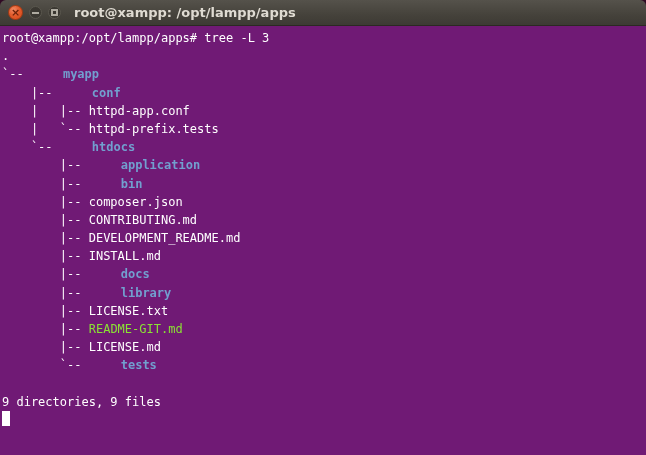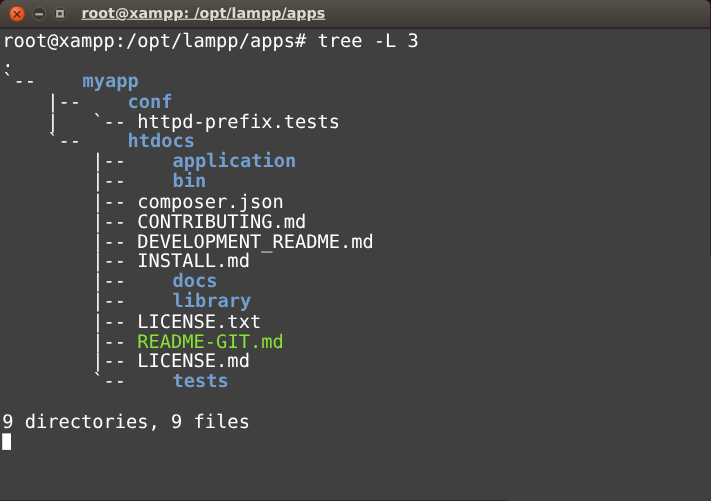--- a/index.html
+++ b/index.html
@@ -59,31 +59,30 @@
     width: 7px; height: 7px;
     box-sizing: border-box;
     border: 2px solid #aeaaa0;
     background: transparent;
   }
   .title {
     margin-left: 13px;
     color: #dfdbd2;
     font: bold 13px "DejaVu Sans", sans-serif;
     white-space: nowrap;
-    text-decoration: underline;
   }
   
   .terminal {
     position: absolute;
     top: 26px; left: 0; right: 0; bottom: 0;
-    background: #404040;
+    background: #701a75;
     box-sizing: border-box;
     padding: 3px 0 0 2px;
     font-family: "DejaVu Sans Mono", monospace;
-    font-size: 17px;
+    font-size: 12px;
     cursor: text;
   }
   .line {
     height: 18.2px;
     line-height: 18.2px;
     white-space: pre;
     color: #ffffff;
   }
   .seg-fg  { color: #ffffff; }
   .seg-dir { color: #729fcf; font-weight: bold; margin-left: 32px; }
@@ -110,20 +109,21 @@
     <div class="winbtn btn-max">
       <span class="icon-max"></span>
     </div>
     <span class="title">root@xampp: /opt/lampp/apps</span>
   </div>
   <div class="terminal">
       <div class="line"><span class="seg-fg">root@xampp:/opt/lampp/apps# tree -L 3</span></div>
       <div class="line"><span class="seg-fg">.</span></div>
       <div class="line"><span class="seg-fg">`-- </span><span class="seg-dir">myapp</span></div>
       <div class="line"><span class="seg-fg">    |-- </span><span class="seg-dir">conf</span></div>
+      <div class="line"><span class="seg-fg">    |   |-- httpd-app.conf</span></div>
       <div class="line"><span class="seg-fg">    |   `-- httpd-prefix.tests</span></div>
       <div class="line"><span class="seg-fg">    `-- </span><span class="seg-dir">htdocs</span></div>
       <div class="line"><span class="seg-fg">        |-- </span><span class="seg-dir">application</span></div>
       <div class="line"><span class="seg-fg">        |-- </span><span class="seg-dir">bin</span></div>
       <div class="line"><span class="seg-fg">        |-- composer.json</span></div>
       <div class="line"><span class="seg-fg">        |-- CONTRIBUTING.md</span></div>
       <div class="line"><span class="seg-fg">        |-- DEVELOPMENT_README.md</span></div>
       <div class="line"><span class="seg-fg">        |-- INSTALL.md</span></div>
       <div class="line"><span class="seg-fg">        |-- </span><span class="seg-dir">docs</span></div>
       <div class="line"><span class="seg-fg">        |-- </span><span class="seg-dir">library</span></div>

